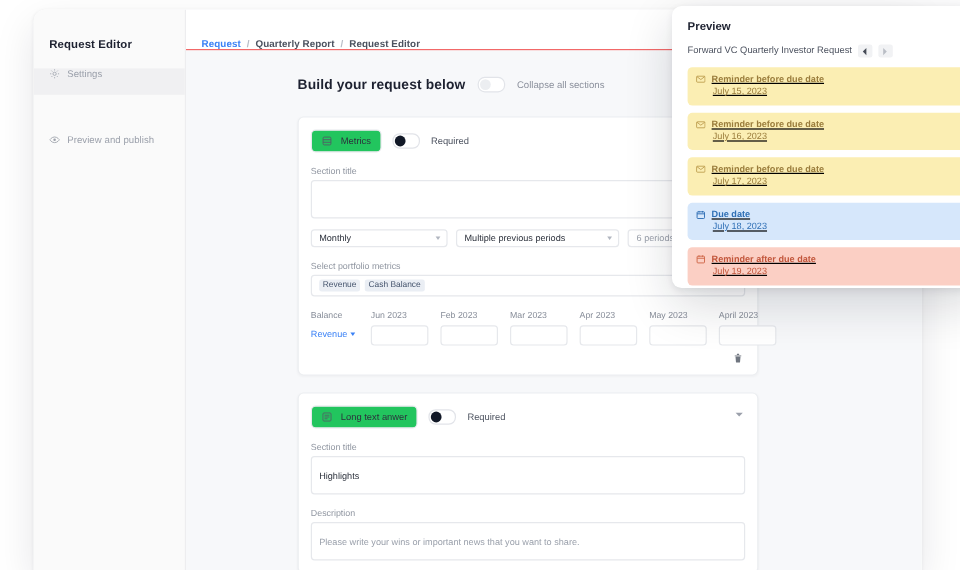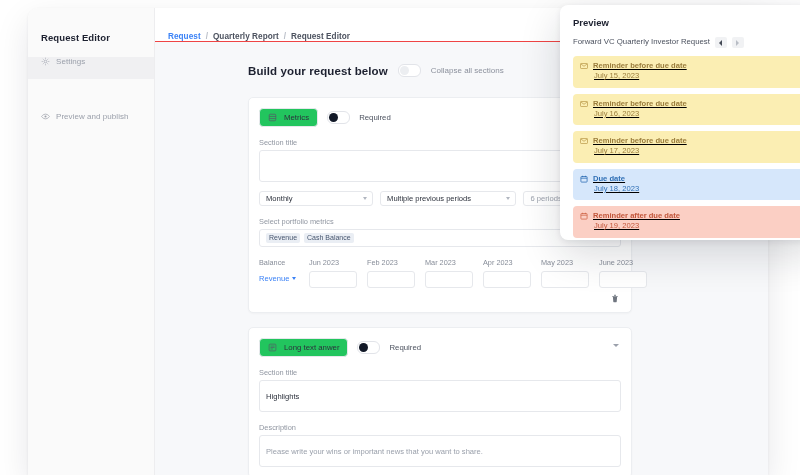--- a/index.html
+++ b/index.html
@@ -298,21 +298,21 @@
                 <div class="mcol">
                   <div class="mhdr">Mar 2023</div>
                 </div>
                 <div class="mcol">
                   <div class="mhdr">Apr 2023</div>
                 </div>
                 <div class="mcol">
                   <div class="mhdr">May 2023</div>
                 </div>
                 <div class="mcol">
-                  <div class="mhdr">June 2023</div>
+                  <div class="mhdr">April 2023</div>
                 </div>
               </div>
 
               <div class="mrow" style="margin-top:2px;">
                 <div class="mcol first">
                   <div class="mname">
                     <span>Revenue</span>
                     <span class="dn"></span>
                   </div>
                 </div>

